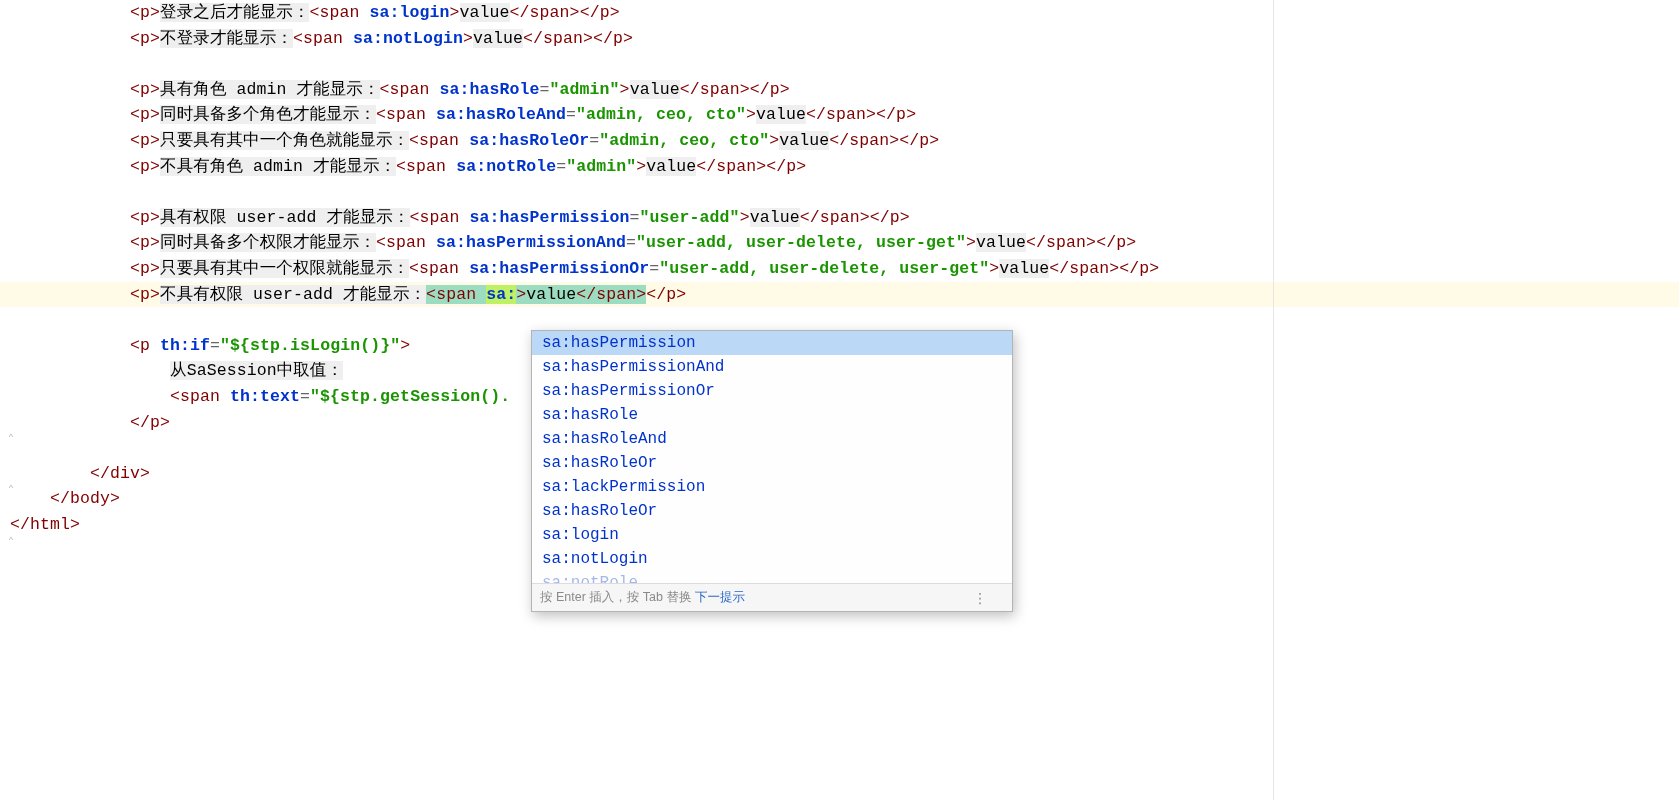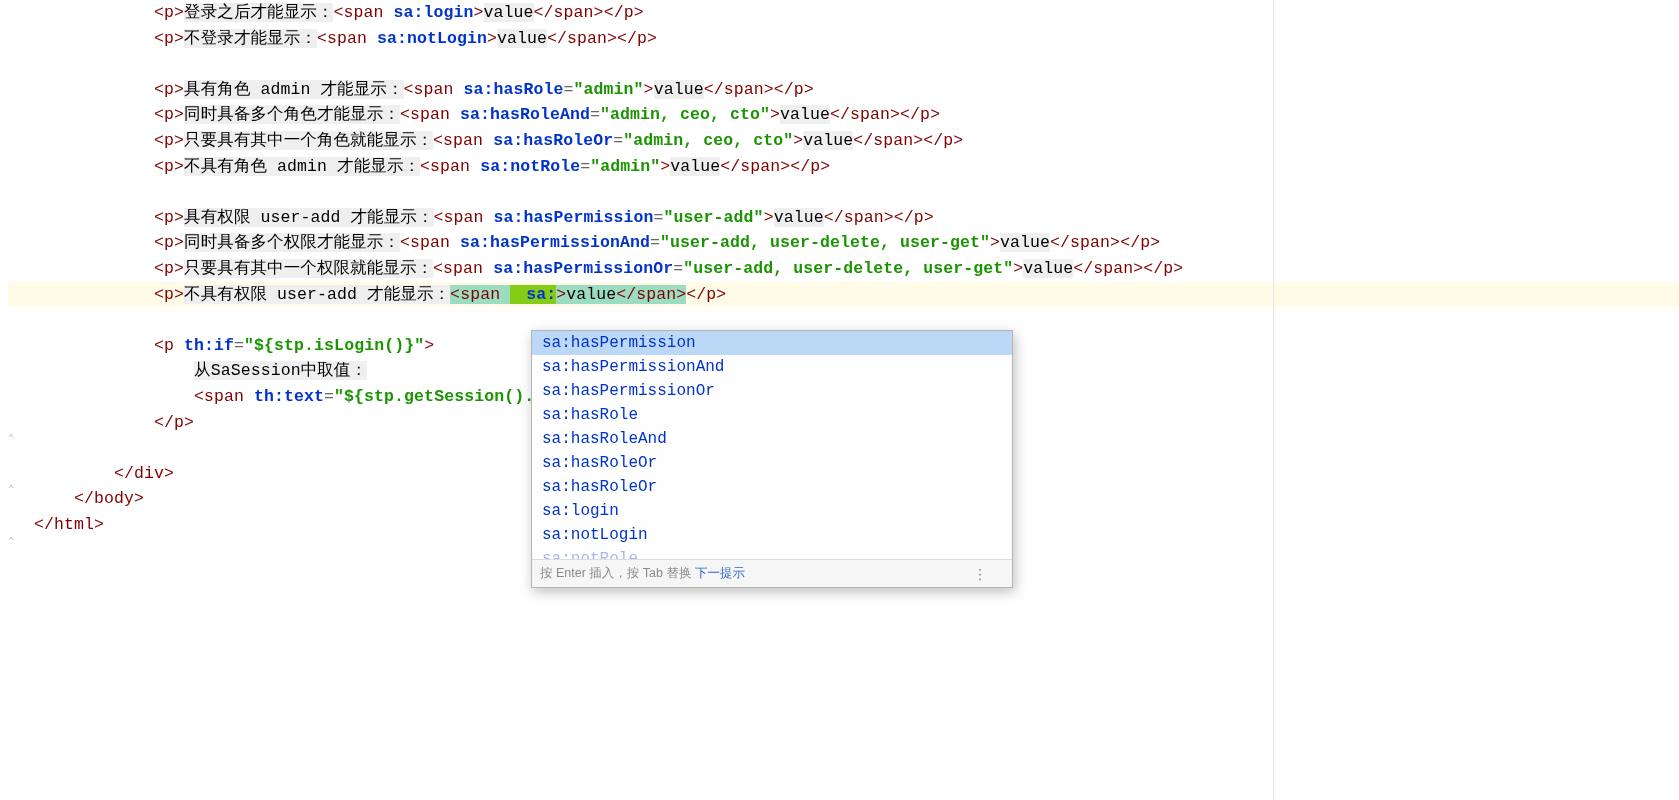--- a/index.html
+++ b/index.html
@@ -26,21 +26,21 @@
     left: 4px;
     width: 14px; height: 14px;
     font-size: 10px;
     color: #bbbbbb;
     text-align: center;
     line-height: 14px;
   }
 
   .editor {
     position: absolute;
-    left: 32px; top: 0; right: 0; height: 689px;
+    left: 8px; top: 0; right: 0; height: 689px;
     white-space: pre;
     line-height: 25.6px;
     letter-spacing: 0.1px;
   }
   .line {
     position: relative;
     height: 25.6px;
     padding-left: 2px;
   }
   .line.hl {
@@ -56,21 +56,21 @@
   }
 
   .brkt   { color: #800000; }   
   .tag    { color: #800000; }   
   .ns     { color: #0033cc; font-weight: bold; }  
   .eq     { color: #666666; }
   .str    { color: #1a9400; font-weight: bold; }
   .txt    { color: #000000; }
   .grey   { background: #efefef; } 
   .sel-g  { background: #9cdcc0; } 
-  .sel-b  { background: #84cc16; padding-left: 16px; } 
+  .sel-b  { background: #bef264; } 
 
   .right-margin {
     position: absolute;
     top: 0; height: 800px;
     left: 1273px;
     width: 0;
     border-right: 1px solid #e6e6e6;
   }
 
   .scrollbar-v {
@@ -128,20 +128,21 @@
 
 <div class="scrollbar-v"></div>
 
 <div class="ac" id="ac">
     <div class="item sel">sa:hasPermission</div>
     <div class="item">sa:hasPermissionAnd</div>
     <div class="item">sa:hasPermissionOr</div>
     <div class="item">sa:hasRole</div>
     <div class="item">sa:hasRoleAnd</div>
     <div class="item">sa:hasRoleOr</div>
+    <div class="item">sa:lackPermission</div>
     <div class="item">sa:hasRoleOr</div>
     <div class="item">sa:login</div>
     <div class="item">sa:notLogin</div>
     <div class="item dim">sa:notRole</div>
     <div class="footer">
       <span><span>按 Enter 插入，按 Tab 替换</span><span class="next">  下一提示</span></span>
       <span class="dots">⋮</span>
     </div>
   </div>
 

